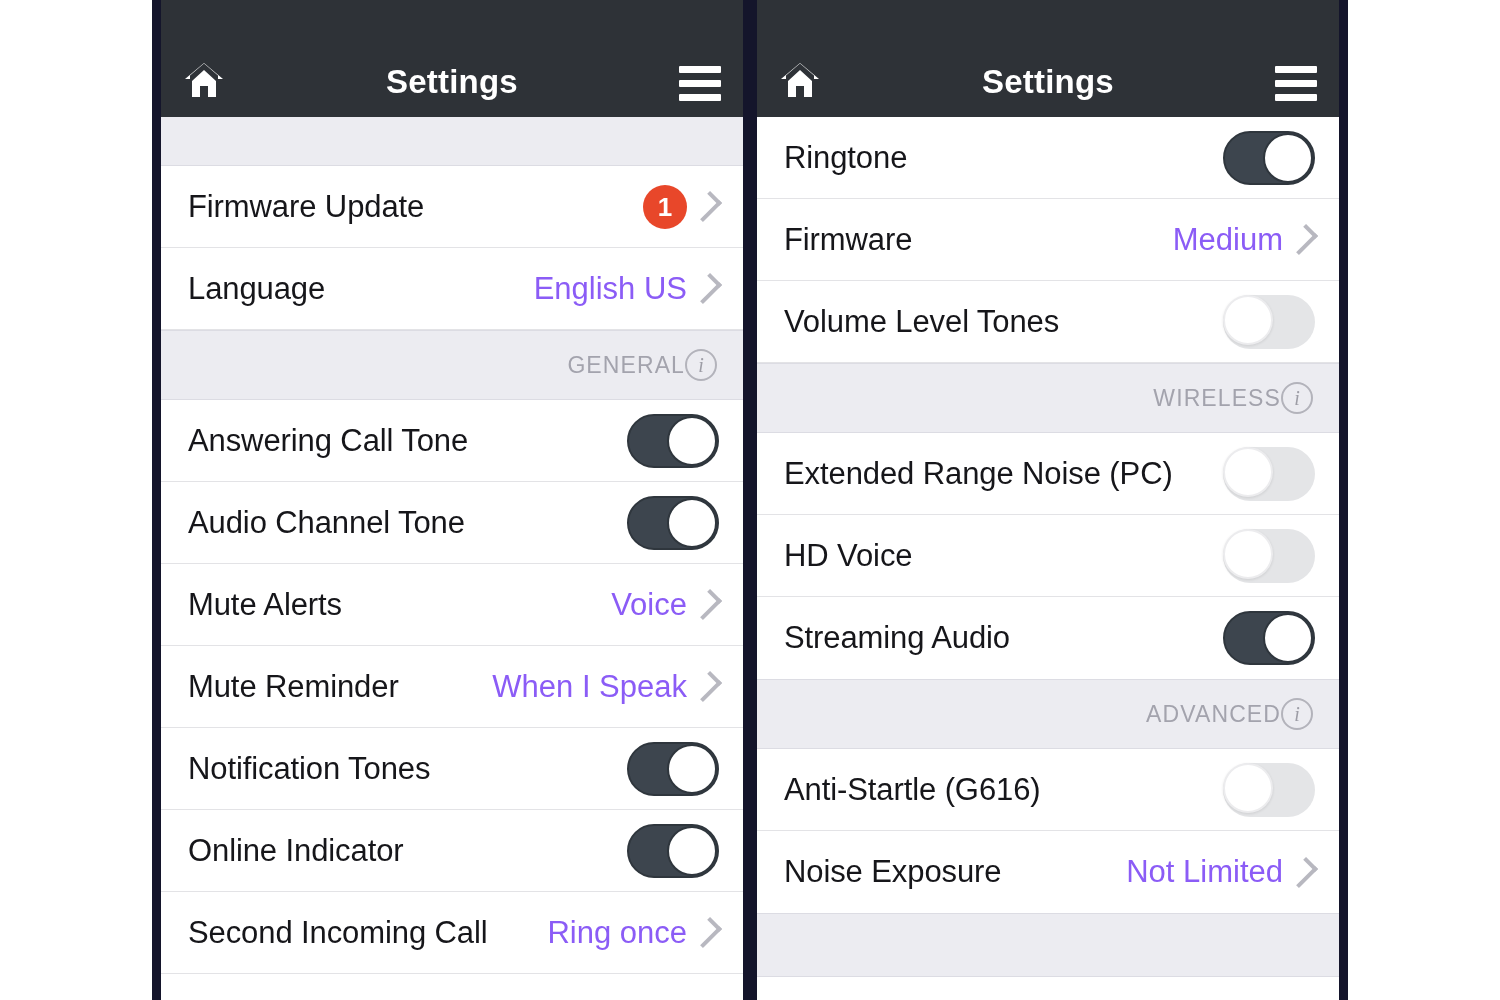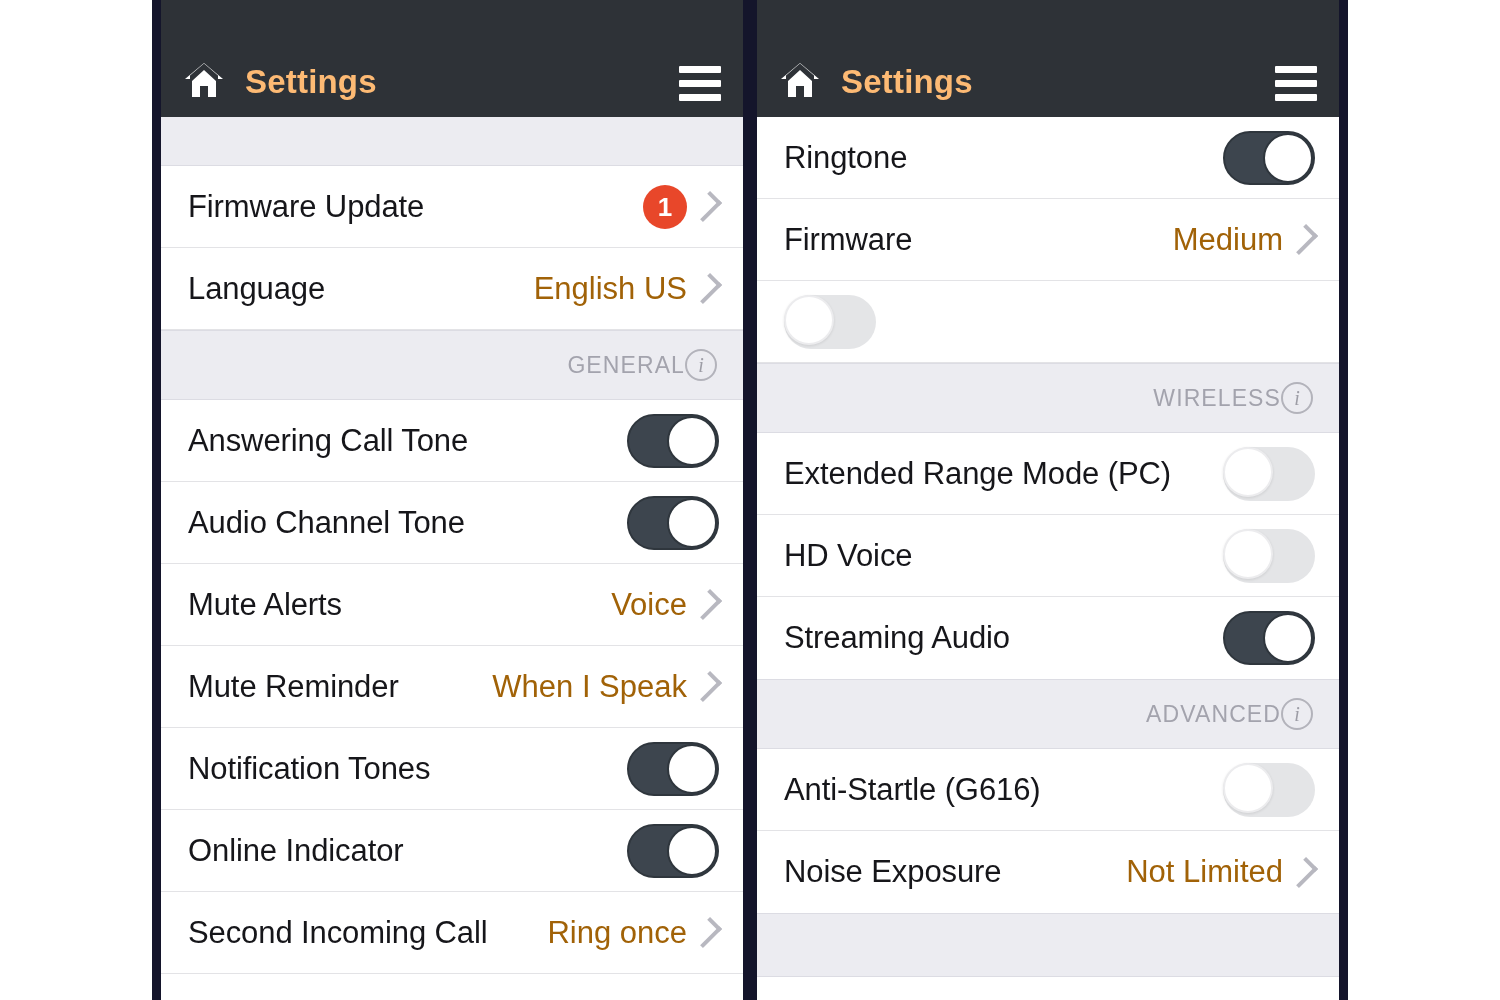--- a/index.html
+++ b/index.html
@@ -61,21 +61,22 @@
     box-sizing: border-box;
   }
   .topbar .slot {
     width: 62px;
     display: flex;
     align-items: center;
   }
   .topbar .slot.right { justify-content: flex-end; }
   .topbar .title {
     flex: 1;
-    color: #fdba74;
+    text-align: center;
+    color: #ffffff;
     font-size: 33px;
     font-weight: bold;
     letter-spacing: 0.2px;
     line-height: 1;
     padding-bottom: 3px;
   }
 
   .home-icon { display: block; }
   .hamburger {
     width: 42px;
@@ -150,21 +151,21 @@
     font-size: 31px;
     letter-spacing: -0.1px;
     white-space: nowrap;
   }
   .row .right-group {
     display: flex;
     align-items: center;
     gap: 5px;
   }
   .row .value {
-    color: #a16207;
+    color: #8b5cf6;
     font-size: 31px;
     white-space: nowrap;
   }
 
   .chevron {
     width: 13px;
     height: 23px;
     border-right: 4px solid #b8b8c0;
     border-top: 4px solid #b8b8c0;
     transform: rotate(45deg);
@@ -365,32 +366,33 @@
 
         <div class="row">
           <span class="label">Firmware</span>
           <span class="right-group">
             <span class="value">Medium</span>
             <span class="chevron"></span>
           </span>
         </div>
 
         <div class="row">
+          <span class="label">Volume Level Tones</span>
           <span class="toggle off">
               <span class="knob"></span>
             </span>
         </div>
 
         <div class="section-head">
           <span class="sec-label">WIRELESS</span>
           <span class="info-icon">i</span>
         </div>
 
         <div class="row">
-          <span class="label">Extended Range Mode (PC)</span>
+          <span class="label">Extended Range Noise (PC)</span>
           <span class="toggle off">
               <span class="knob"></span>
             </span>
         </div>
 
         <div class="row">
           <span class="label">HD Voice</span>
           <span class="toggle off">
               <span class="knob"></span>
             </span>

